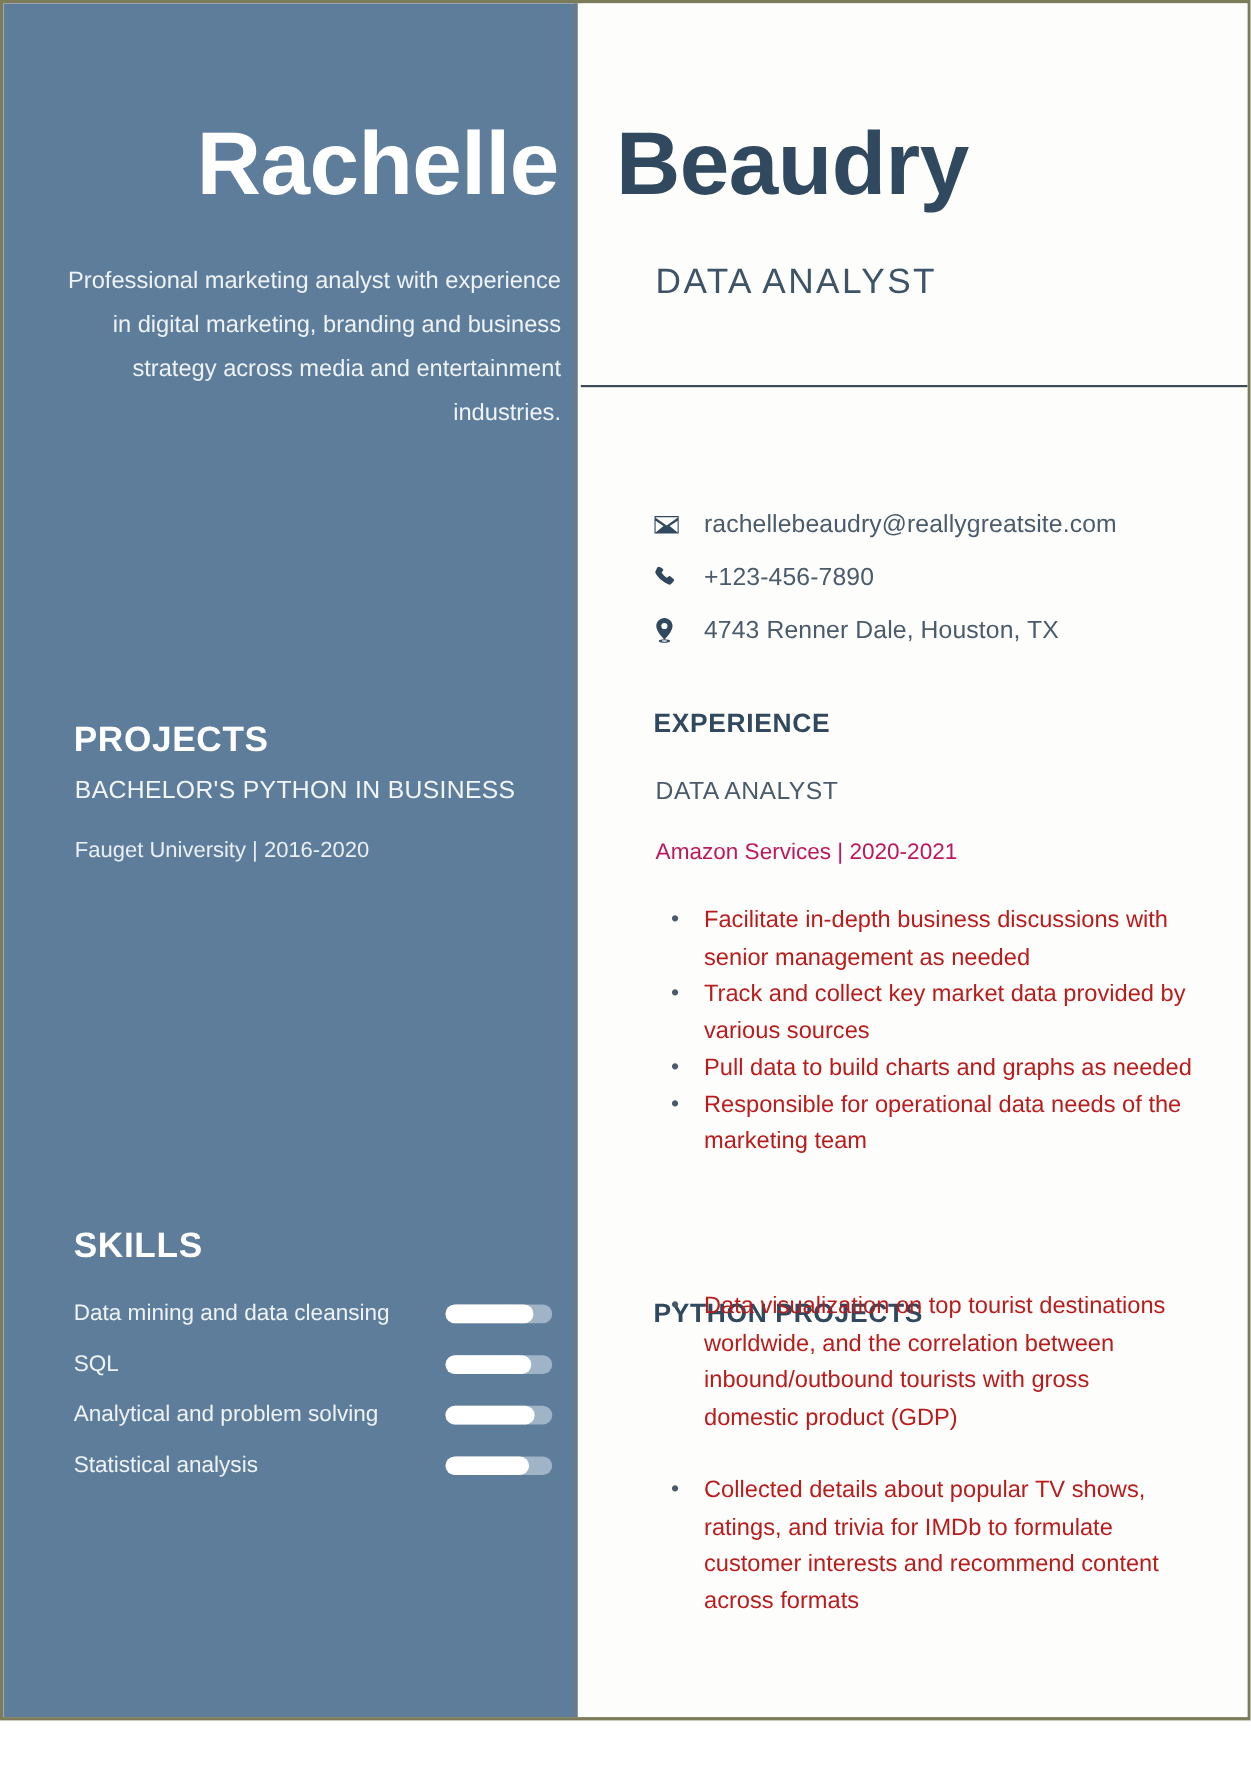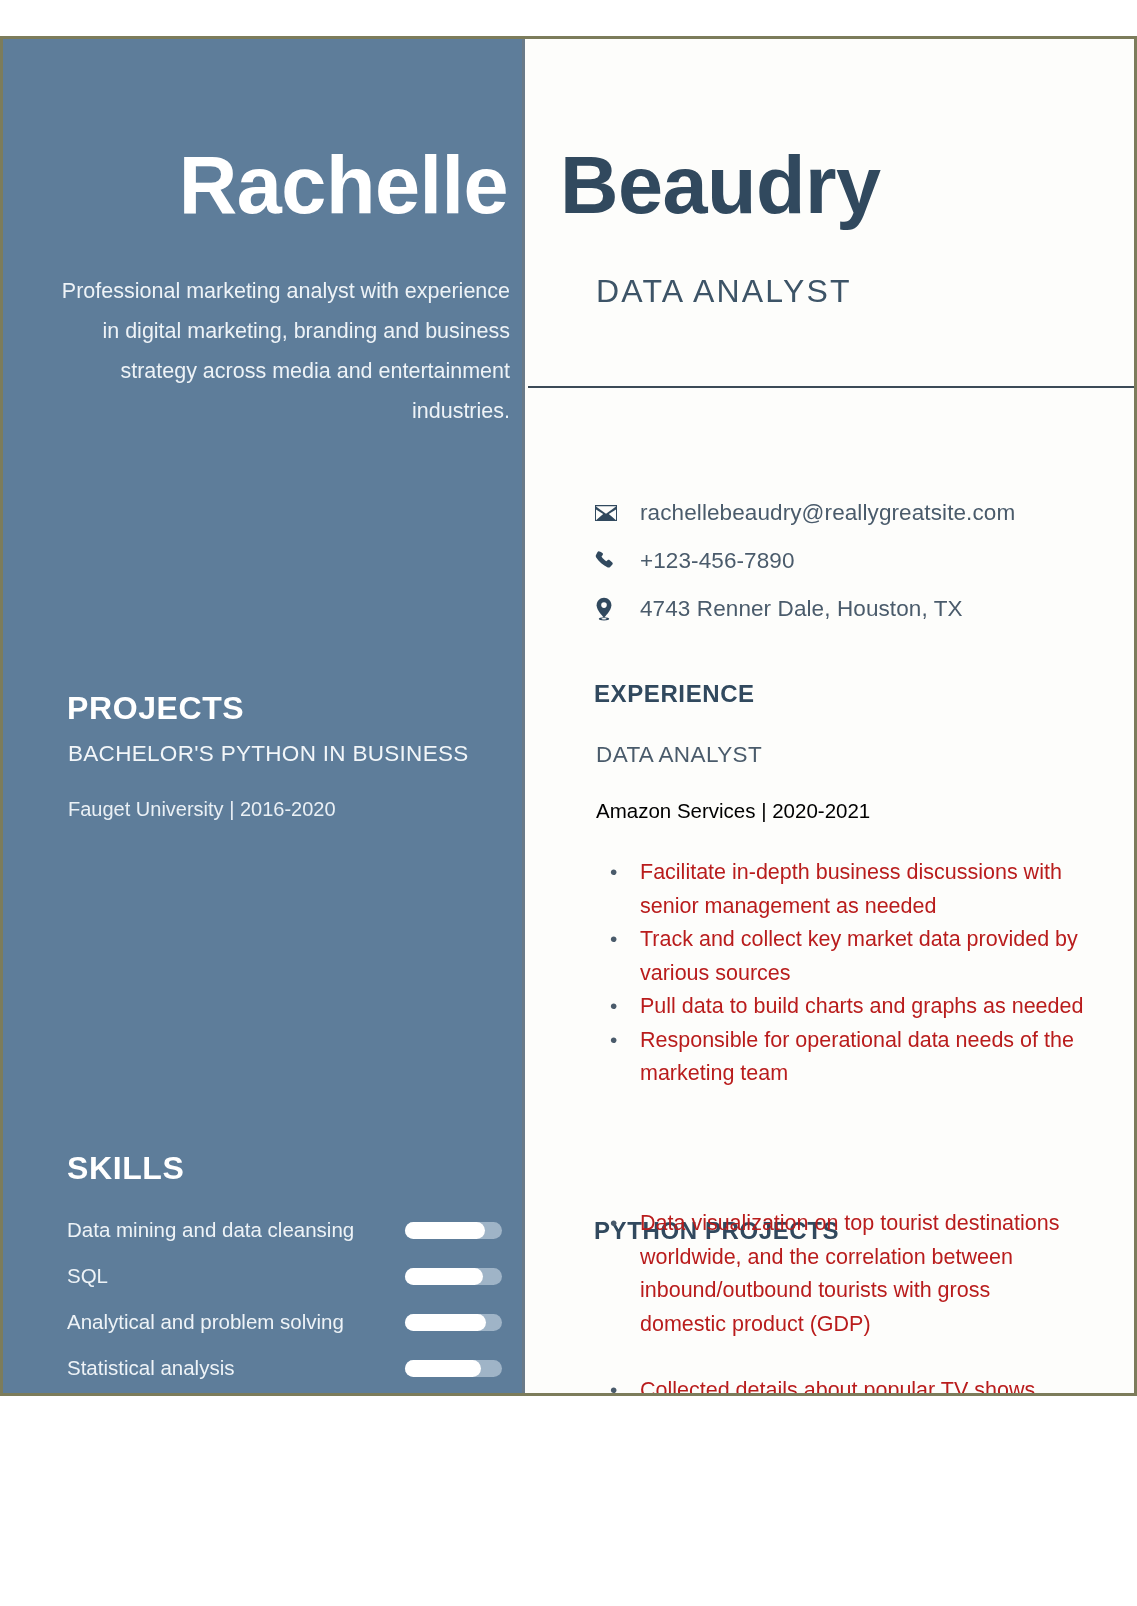--- a/index.html
+++ b/index.html
@@ -7,25 +7,24 @@
   html, body {
     width: 1137px;
     height: 1606px;
     background: #ffffff;
     font-family: "Liberation Sans", sans-serif;
   }
 
   #resume-page {
     position: relative;
     width: 1137px;
-    height: 1360px;
+    height: 1564px;
     background: #fdfdfb;
     border: 3px solid #7c7c5b;
     overflow: hidden;
-    margin-top: 36px;
   }
 
   
   #sidebar {
     position: absolute;
     left: 0;
     top: 0;
     width: 522px;
     height: 1600px;
     background: #5e7d9a;
@@ -221,21 +220,21 @@
     letter-spacing: 0.4px;
     color: #4a5b6b;
     font-weight: 400;
   }
 
   .exp-company {
     position: absolute;
     left: 68px;
     top: 760px;
     font-size: 20.5px;
-    color: #000000;
+    color: #be185d;
     font-weight: 400;
   }
 
   #experience-bullets {
     position: absolute;
     left: 68px;
     top: 817px;
     width: 500px;
   }
 

